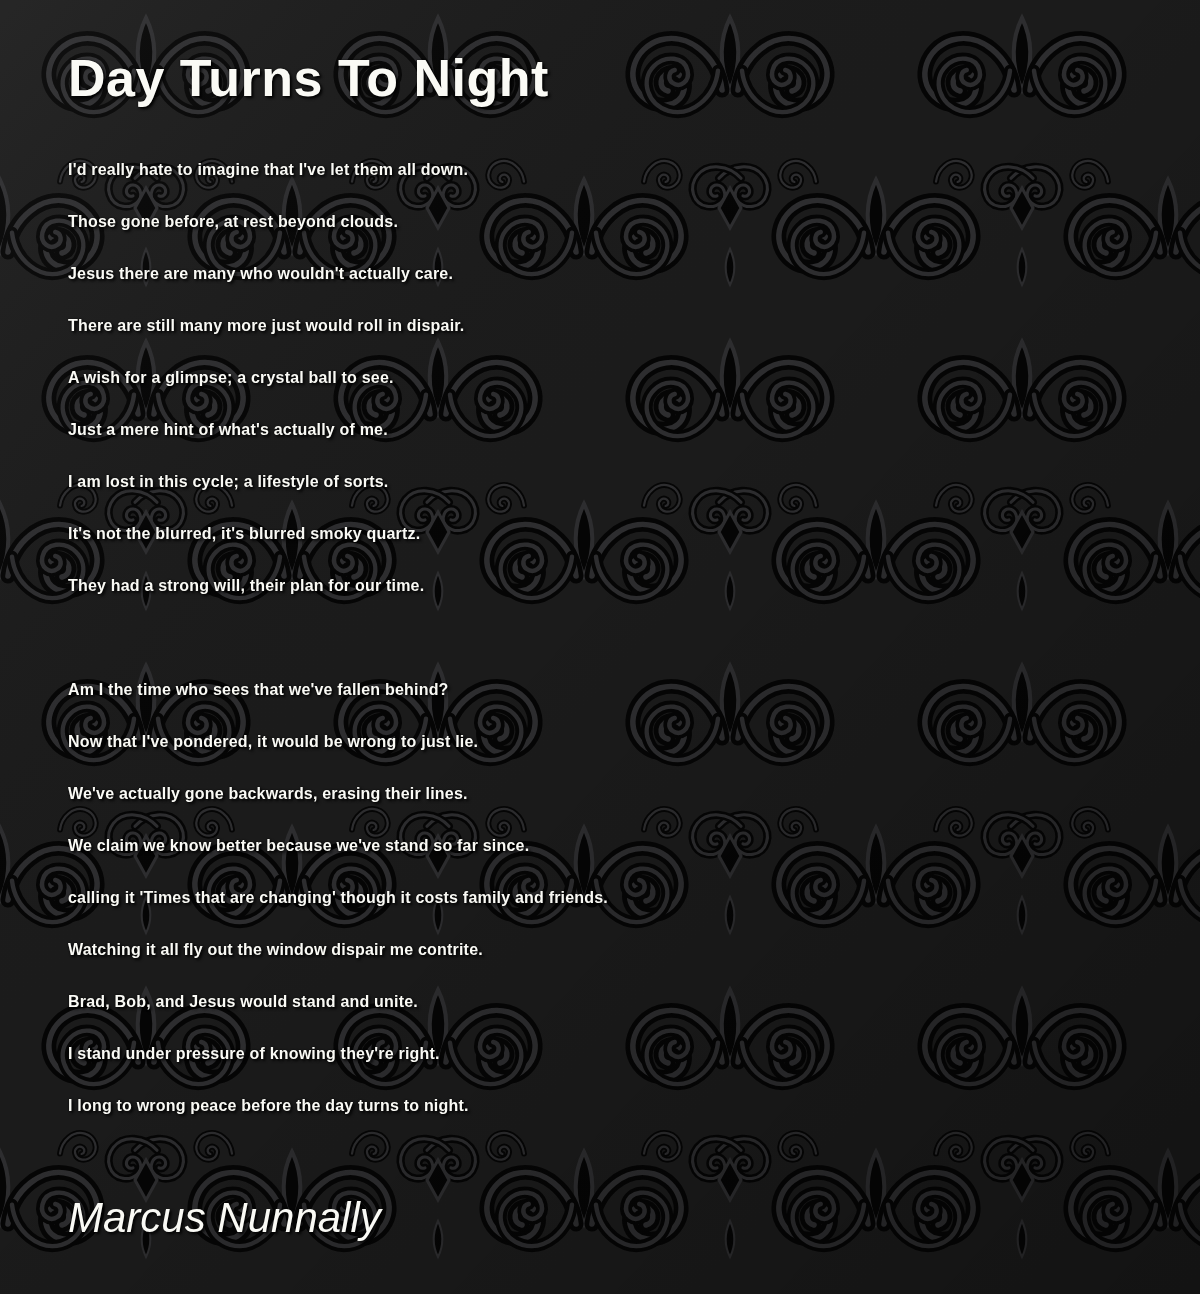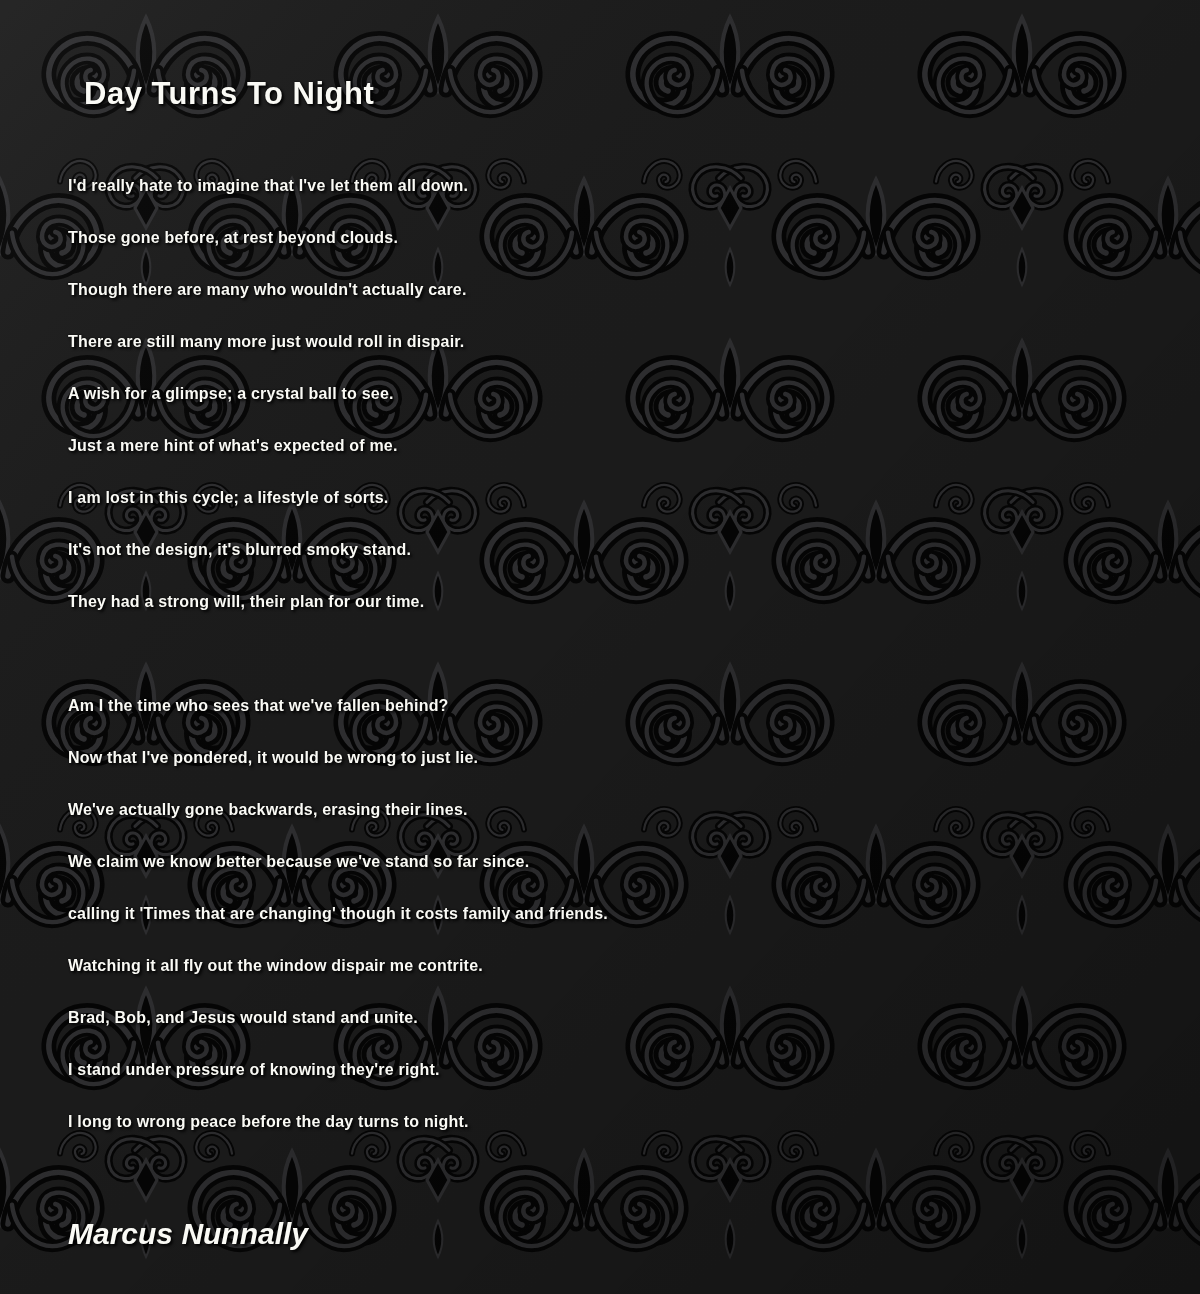--- a/index.html
+++ b/index.html
@@ -18,44 +18,44 @@
     display: block;
   }
   main {
     position: absolute;
     top: 0; left: 0; right: 0; bottom: 0;
     z-index: 1;
     padding: 56px 40px 0 68px;
     color: var(--text, #fafaf5);
   }
   h1.title {
-    margin: 16px;
-    font-size: 31px;
+    margin: 0;
+    font-size: 52px;
     line-height: 44px;
     font-weight: bold;
     letter-spacing: 0.5px;
     text-shadow: 2px 2px 3px rgba(0,0,0,0.95), 0 0 2px rgba(0,0,0,0.8);
   }
   .stanza { margin: 44px 0 0 0; }
   .stanza + .stanza { margin-top: 52px; }
   .stanza p.line {
     margin: 0;
     font-size: 16px;
     font-weight: bold;
     line-height: 52px;
     letter-spacing: 0.2px;
     white-space: nowrap;
     text-shadow: 2px 2px 3px rgba(0,0,0,0.95), 0 0 2px rgba(0,0,0,0.8);
   }
   .author {
     margin-top: 60px;
-    font-size: 30px;
+    font-size: 42px;
     line-height: 52px;
     font-style: italic;
-    font-weight: bold;
+    font-weight: normal;
     text-shadow: 2px 2px 3px rgba(0,0,0,0.95);
   }
 </style>
 </head>
 <body>
 
 <svg class="bg" width="1200" height="1294" viewBox="0 0 1200 1294" xmlns="http://www.w3.org/2000/svg" aria-hidden="true">
   <defs>
     <path id="cp" fill="none" stroke-linecap="round" d="M0 54 C 4 20, 34 -4, 62 4 C 88 12, 98 42, 80 60 C 66 74, 42 72, 38 54 C 35 41, 47 32, 57 39 C 63 44, 62 53, 54 55"></path>
     <g id="curl">
@@ -94,26 +94,26 @@
   <rect width="1200" height="1294" fill="url(#damask)"></rect>
   <rect width="1200" height="1294" fill="url(#shade)"></rect>
 </svg>
 
 <main>
   <h1 class="title">Day Turns To Night</h1>
 
   <section class="stanza">
     <p class="line">I'd really hate to imagine that I've let them all down.</p>
     <p class="line">Those gone before, at rest beyond clouds.</p>
-    <p class="line">Though there are many who wouldn't actually care.</p>
+    <p class="line">Jesus there are many who wouldn't actually care.</p>
     <p class="line">There are still many more just would roll in dispair.</p>
     <p class="line">A wish for a glimpse; a crystal ball to see.</p>
-    <p class="line">Just a mere hint of what's expected of me.</p>
+    <p class="line">Just a mere hint of what's actually of me.</p>
     <p class="line">I am lost in this cycle; a lifestyle of sorts.</p>
-    <p class="line">It's not the design, it's blurred smoky stand.</p>
+    <p class="line">It's not the blurred, it's blurred smoky quartz.</p>
     <p class="line">They had a strong will, their plan for our time.</p>
   </section>
 
   <section class="stanza">
     <p class="line">Am I the time who sees that we've fallen behind?</p>
     <p class="line">Now that I've pondered, it would be wrong to just lie.</p>
     <p class="line">We've actually gone backwards, erasing their lines.</p>
     <p class="line">We claim we know better because we've stand so far since.</p>
     <p class="line">calling it 'Times that are changing' though it costs family and friends.</p>
     <p class="line">Watching it all fly out the window dispair me contrite.</p>

